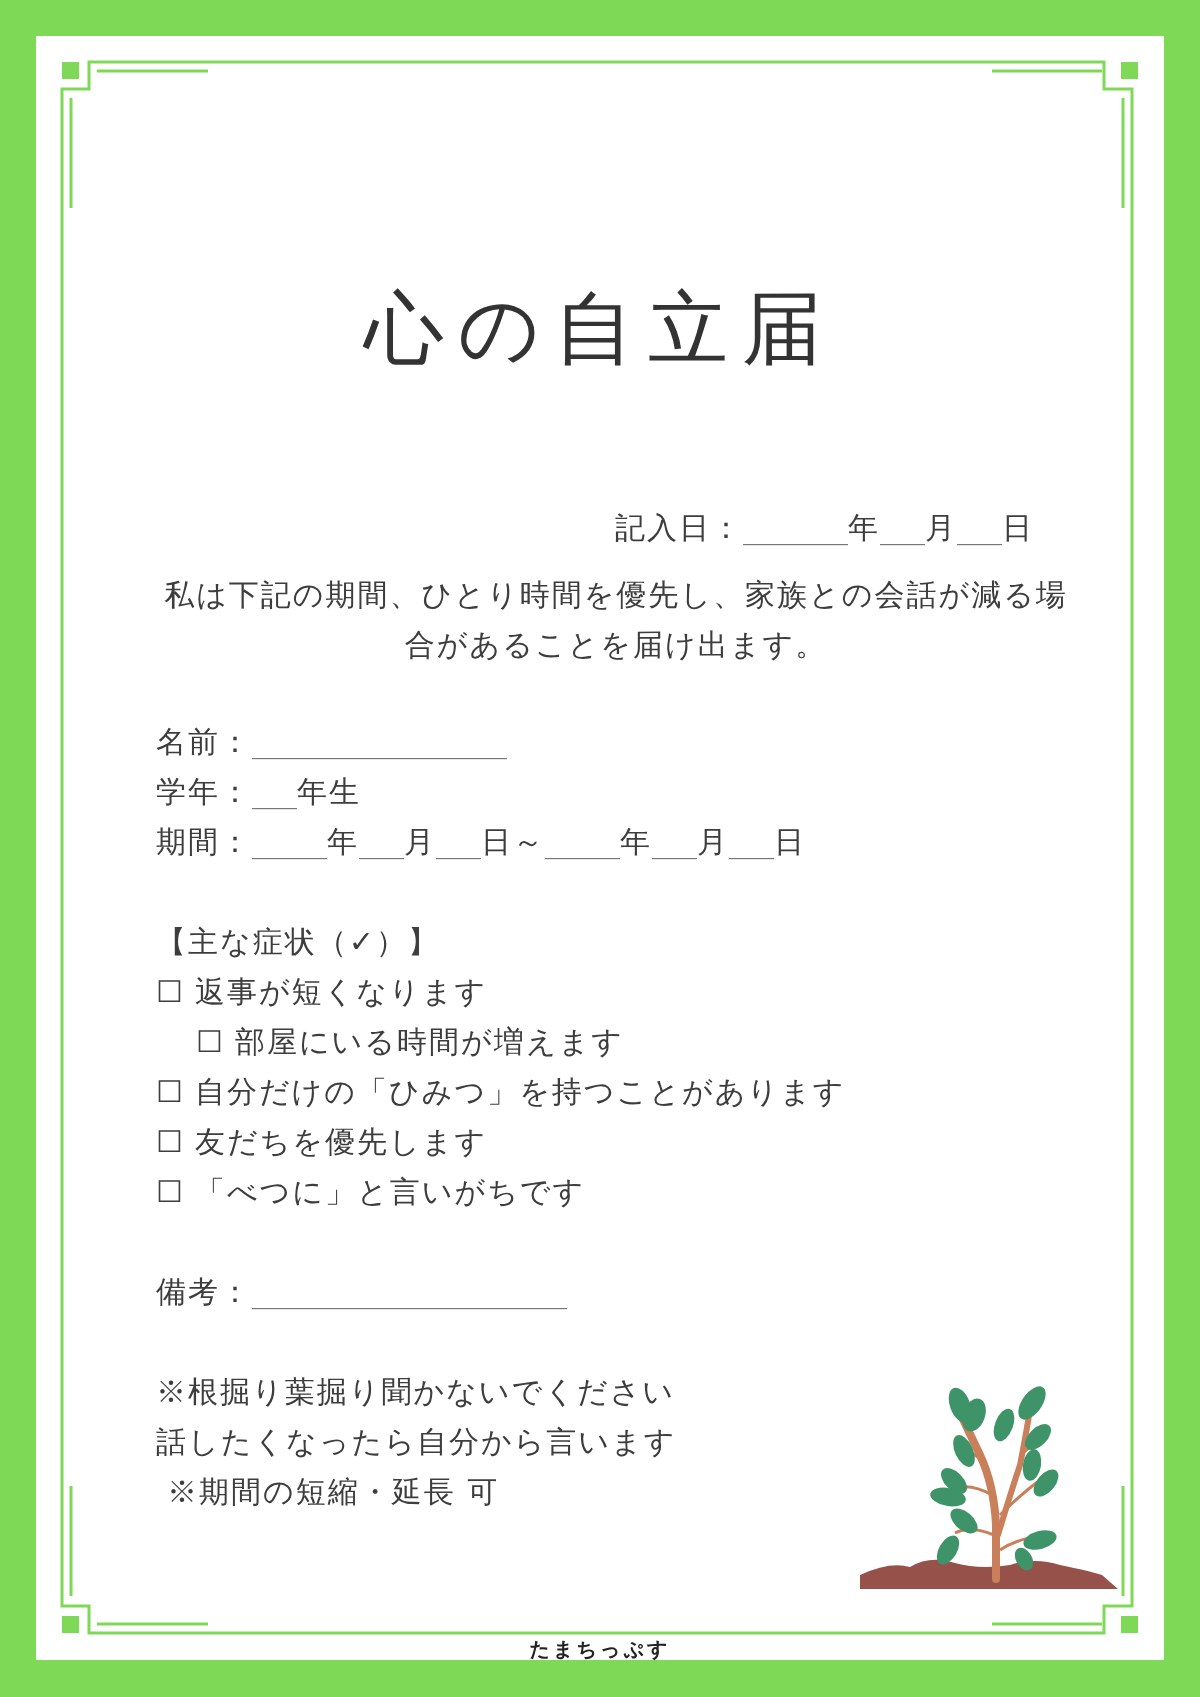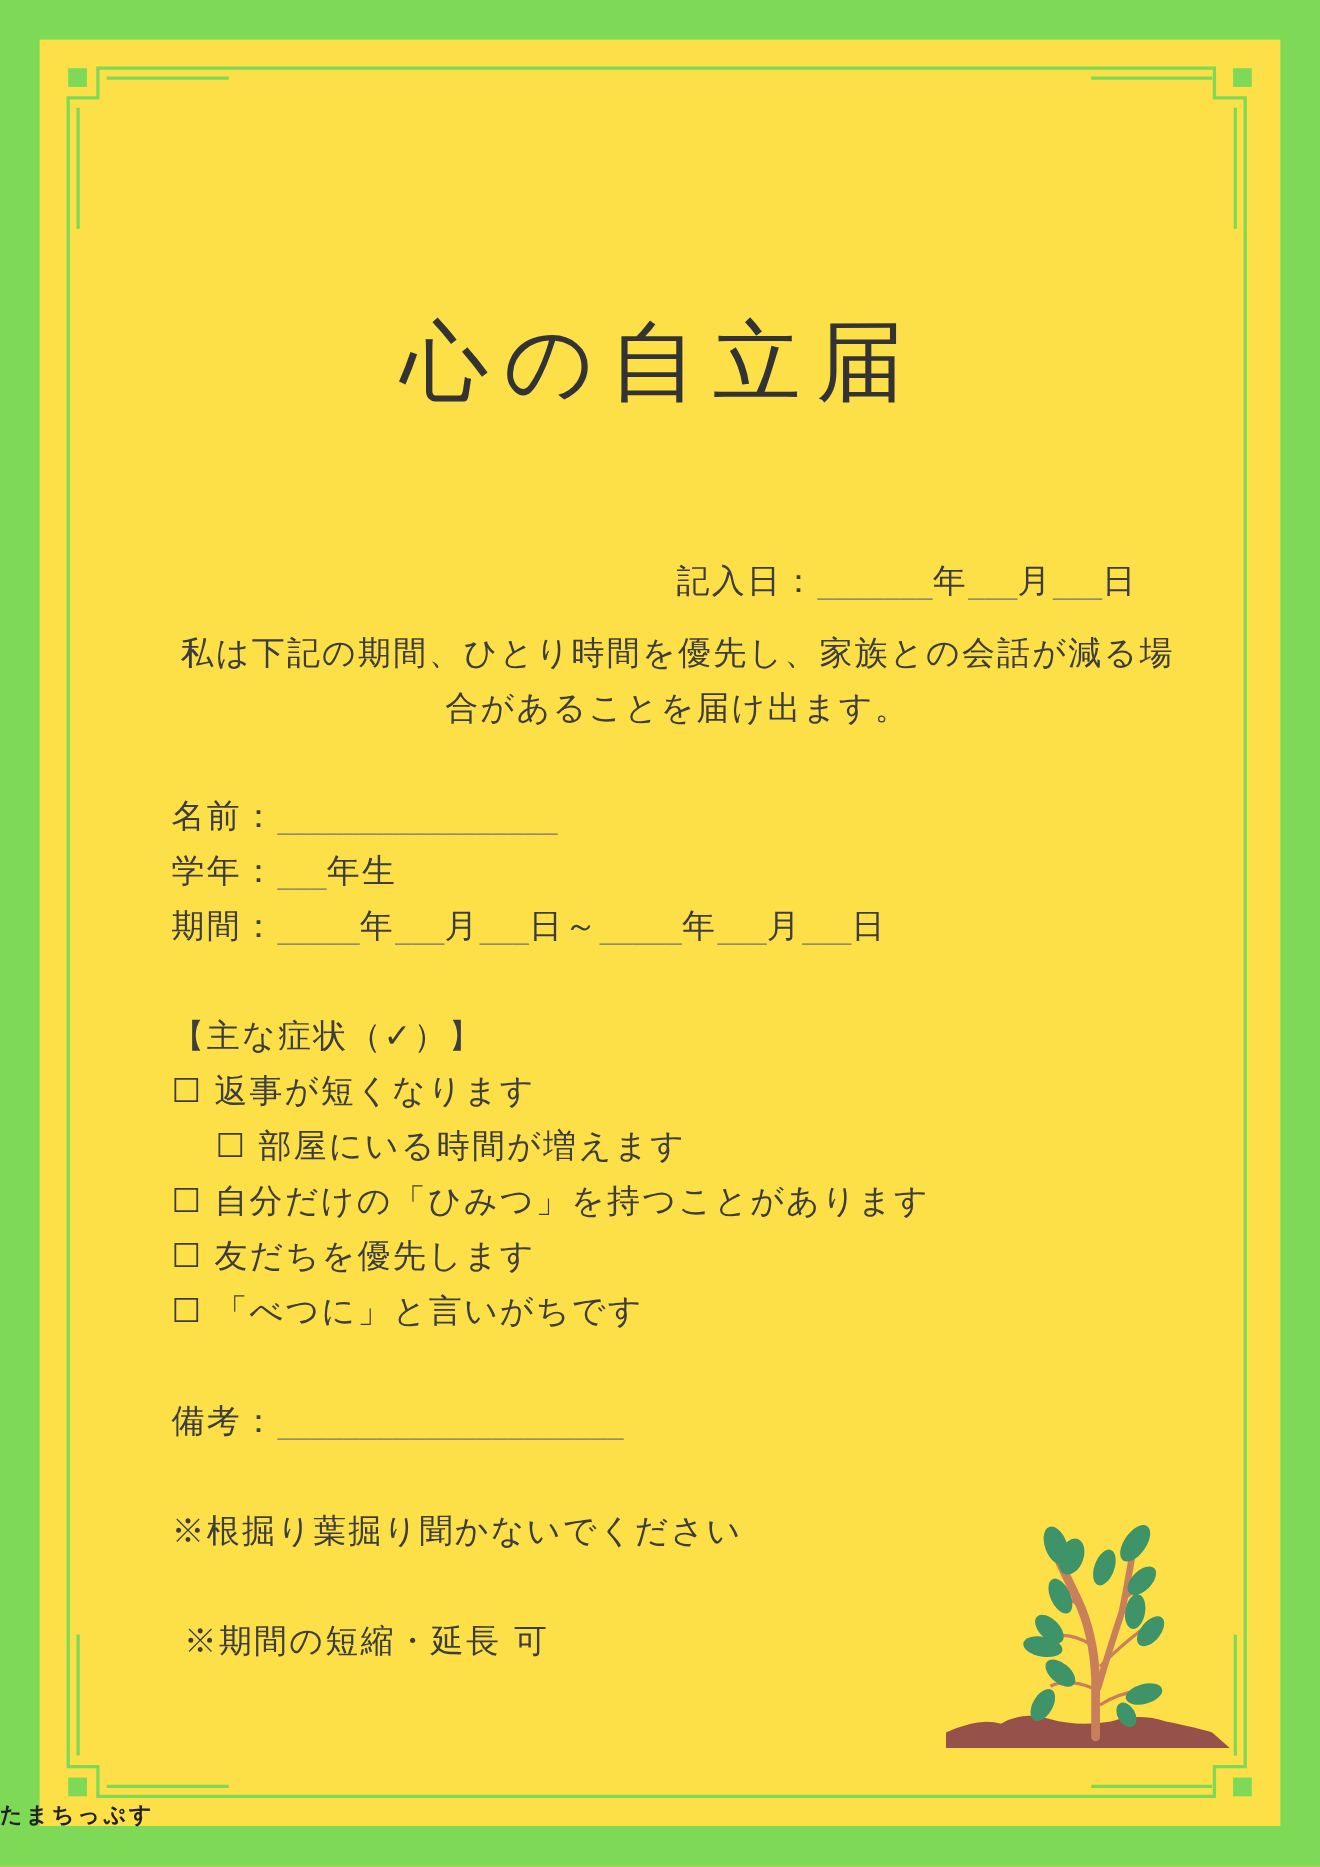--- a/index.html
+++ b/index.html
@@ -8,21 +8,21 @@
     background: #7ed957;
     position: relative;
     overflow: hidden;
     font-family: "DejaVu Serif", "Liberation Serif", serif;
     color: #3a3a3a;
   }
   .page {
     position: absolute;
     left: 36px; top: 36px;
     width: 1128px; height: 1624px;
-    background: #fde047;
+    background: #ffffff;
   }
   .frame-svg { position: absolute; left: 0; top: 0; }
   .title {
     position: absolute;
     left: 0; right: 0;
     top: 240px;
     text-align: center;
     font-size: 80px;
     letter-spacing: 14px;
     color: #333333;
@@ -38,20 +38,21 @@
   }
   .entry-date { right: 130px; top: 472px; }
   .intro { left: 156px; top: 570px; line-height: 50px; white-space: normal; width: 920px; }
   .blank { color: #777; letter-spacing: 0; }
   .checkbox-glyph { display: inline-block; margin-right: 10px; }
   .plant { position: absolute; left: 860px; top: 1385px; }
   .brand {
     position: absolute;
     left: 0; width: 1200px;
     top: 1636px;
+    text-align: center;
     font-family: "DejaVu Sans", "Liberation Sans", sans-serif;
     font-weight: bold;
     font-size: 20px;
     letter-spacing: 3px;
     color: #222;
   }
 </style>
 </head>
 <body>
 
@@ -117,20 +118,21 @@
   </div>
   <div class="line" style="left:120px; top:1136px;">
     <span class="checkbox-glyph">☐</span><span>「べつに」と言いがちです</span>
   </div>
 
   <div class="line" style="left:120px; top:1236px;">
     <span>備考：</span><span class="blank">_____________________</span>
   </div>
 
   <div class="line" style="left:120px; top:1336px;">※根掘り葉掘り聞かないでください</div>
+  <div class="line" style="left:120px; top:1386px;">話したくなったら自分から言います</div>
   <div class="line" style="left:104px; top:1436px;margin-left:27px;">※期間の短縮・延長 可</div>
 
   <svg class="plant" width="260" height="230" viewBox="0 0 260 230" style="left:824px; top:1349px;">
 
     <path d="M0 190 Q30 176 50 182 Q70 170 95 178 Q120 185 150 180 Q175 172 200 180 Q230 186 242 190 L258 204 L0 204 Z" fill="#96524a"></path>
 
     <path d="M136 194 L136 140 Q134 100 120 70 Q108 45 100 28" stroke="#c97f5a" stroke-width="8" fill="none" stroke-linecap="round"></path>
     <path d="M138 150 Q150 110 160 80 Q166 50 170 24" stroke="#c97f5a" stroke-width="6" fill="none" stroke-linecap="round"></path>
     <path d="M140 130 Q160 110 180 95" stroke="#c97f5a" stroke-width="3" fill="none"></path>
     <path d="M132 110 Q115 100 100 102" stroke="#c97f5a" stroke-width="3" fill="none"></path>

